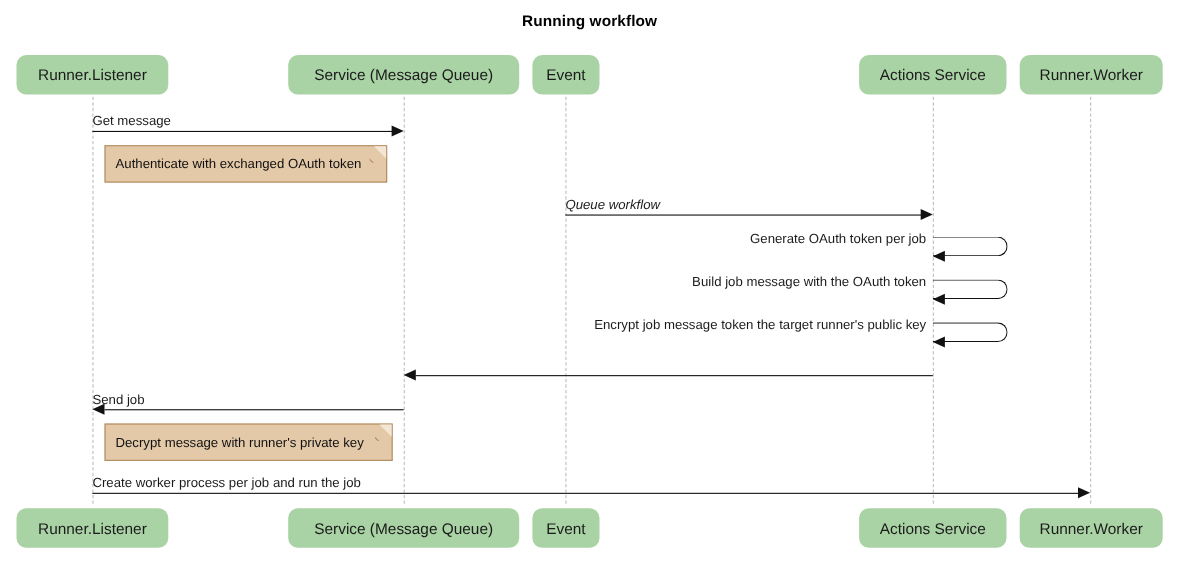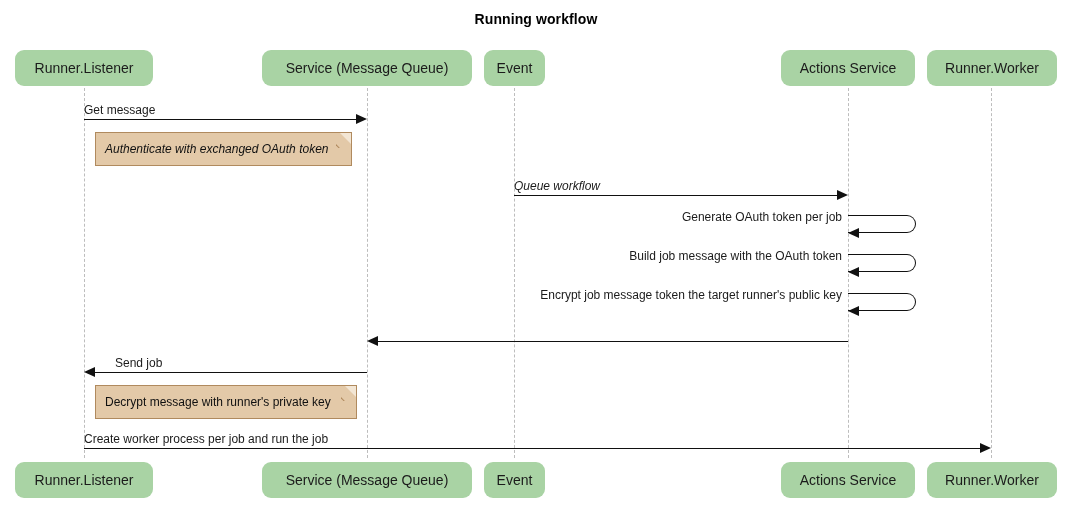--- a/index.html
+++ b/index.html
@@ -182,21 +182,21 @@
     <span>Actions Service</span>
   </div>
   <div class="participant" style="left:927px; top:462px; width:130px;">
     <span>Runner.Worker</span>
   </div>
 
   <div class="msg-label center" style="left:84px; top:103px; width:283px;">Get message</div>
   <div class="msg-line" style="left:84px; top:119px; width:273px;"></div>
   <div class="arrowhead right" style="left:356px; top:114px;"></div>
 
-  <div class="note" style="left:95px; top:132px; width:257px; height:34px;font-style:italic;">
+  <div class="note" style="left:95px; top:132px; width:257px; height:34px;">
     <span>Authenticate with exchanged OAuth token</span>
     <span class="note-fold"></span>
     <span class="note-fold-edge"></span>
   </div>
 
   <div class="msg-label center" style="left:514px; top:179px; width:334px;font-style:italic;">Queue workflow</div>
   <div class="msg-line" style="left:514px; top:195px; width:324px;"></div>
   <div class="arrowhead right" style="left:837px; top:190px;"></div>
 
   <div class="msg-label rightal" style="left:448px; top:210px; width:394px;text-align:right;">Generate OAuth token per job</div>
@@ -207,21 +207,21 @@
   <div class="selfloop" style="left:848px; top:254px; width:68px; height:18px;"></div>
   <div class="arrowhead left" style="left:848px; top:267px;"></div>
 
   <div class="msg-label rightal" style="left:448px; top:288px; width:394px;">Encrypt job message token the target runner's public key</div>
   <div class="selfloop" style="left:848px; top:293px; width:68px; height:18px;"></div>
   <div class="arrowhead left" style="left:848px; top:306px;"></div>
 
   <div class="msg-line" style="left:378px; top:341px; width:470px;"></div>
   <div class="arrowhead left" style="left:367px; top:336px;"></div>
 
-  <div class="msg-label center" style="left:84px; top:356px; width:283px;padding-left:31px;">Send job</div>
+  <div class="msg-label center" style="left:84px; top:356px; width:283px;">Send job</div>
   <div class="msg-line" style="left:95px; top:372px; width:272px;"></div>
   <div class="arrowhead left" style="left:84px; top:367px;"></div>
 
   <div class="note" style="left:95px; top:385px; width:262px; height:34px;">
     <span>Decrypt message with runner's private key</span>
     <span class="note-fold"></span>
     <span class="note-fold-edge"></span>
   </div>
 
   <div class="msg-label center" style="left:84px; top:432px; width:907px;">Create worker process per job and run the job</div>

